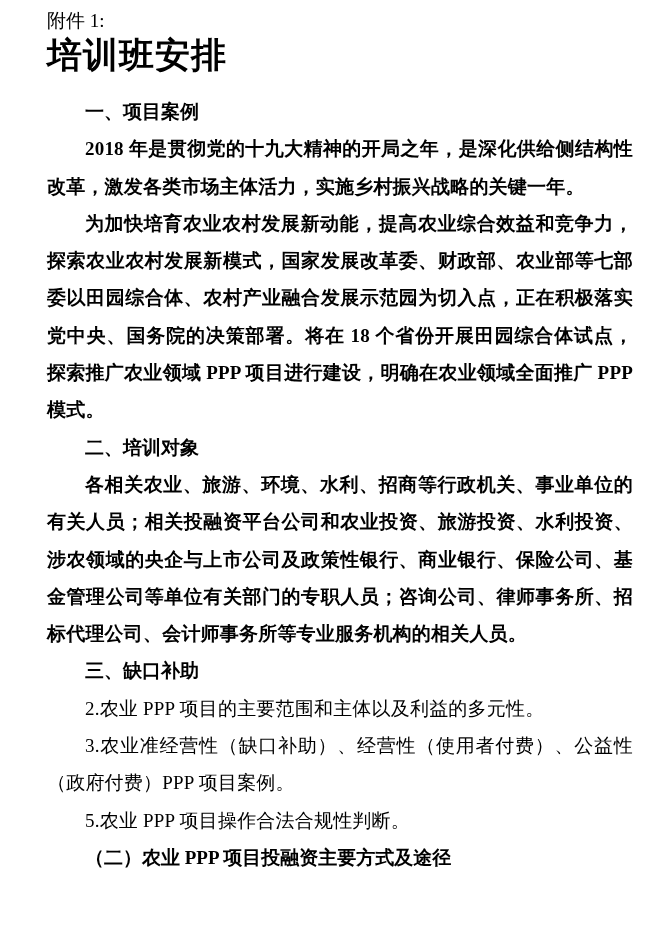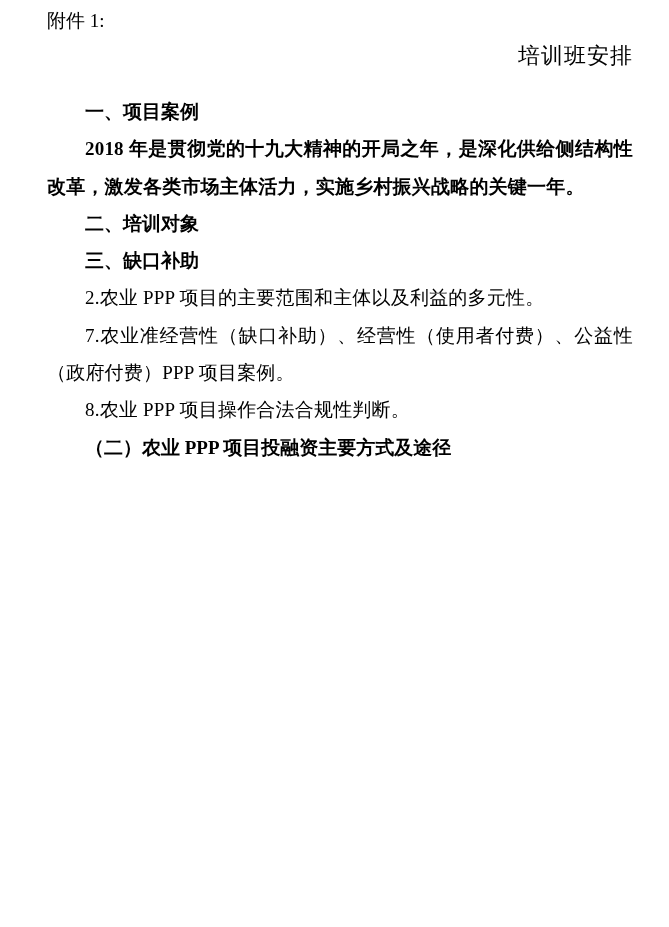--- a/index.html
+++ b/index.html
@@ -18,23 +18,23 @@
     overflow: hidden;
     font-family: "Liberation Serif", "DejaVu Serif", serif;
   }
   .attach-label {
     font-size: 19px;
     line-height: 30px;
     margin: 0;
     font-weight: normal;
   }
   .doc-title {
-    font-size: 22px;
-    font-weight: normal;
-    text-align: right;
+    font-size: 35px;
+    font-weight: bold;
+    text-align: left;
     line-height: 40px;
     margin: 0 0 17px 0;
     letter-spacing: 1px;
   }
   .sec-heading {
     font-size: 19px;
     font-weight: bold;
     line-height: 37.3px;
     margin: 0;
     text-indent: 2em;
@@ -69,24 +69,26 @@
 <body>
 
 <div class="page">
 
   <p class="attach-label">附件 1:</p>
 
   <h1 class="doc-title">培训班安排</h1>
 
   <h2 class="sec-heading">一、项目案例</h2>
   <p class="body-para">2018 年是贯彻党的十九大精神的开局之年，是深化供给侧结构性改革，激发各类市场主体活力，实施乡村振兴战略的关键一年。</p>
+  <p class="body-para">为加快培育农业农村发展新动能，提高农业综合效益和竞争力，探索农业农村发展新模式，国家发展改革委、财政部、农业部等七部委以田园综合体、农村产业融合发展示范园为切入点，正在积极落实党中央、国务院的决策部署。将在 18 个省份开展田园综合体试点，探索推广农业领域 PPP 项目进行建设，明确在农业领域全面推广 PPP 模式。</p>
 
   <h2 class="sec-heading">二、培训对象</h2>
+  <p class="body-para">各相关农业、旅游、环境、水利、招商等行政机关、事业单位的有关人员；相关投融资平台公司和农业投资、旅游投资、水利投资、涉农领域的央企与上市公司及政策性银行、商业银行、保险公司、基金管理公司等单位有关部门的专职人员；咨询公司、律师事务所、招标代理公司、会计师事务所等专业服务机构的相关人员。</p>
 
   <h2 class="sec-heading">三、缺口补助</h2>
 
   <p class="list-para">2.农业 PPP 项目的主要范围和主体以及利益的多元性。</p>
-  <p class="list-para">7.农业准经营性（缺口补助）、经营性（使用者付费）、公益性（政府付费）PPP 项目案例。</p>
-  <p class="list-para">8.农业 PPP 项目操作合法合规性判断。</p>
+  <p class="list-para">3.农业准经营性（缺口补助）、经营性（使用者付费）、公益性（政府付费）PPP 项目案例。</p>
+  <p class="list-para">5.农业 PPP 项目操作合法合规性判断。</p>
 
   <h3 class="sub-heading">（二）农业 PPP 项目投融资主要方式及途径</h3>
 
 </div>
 
 </body></html>

